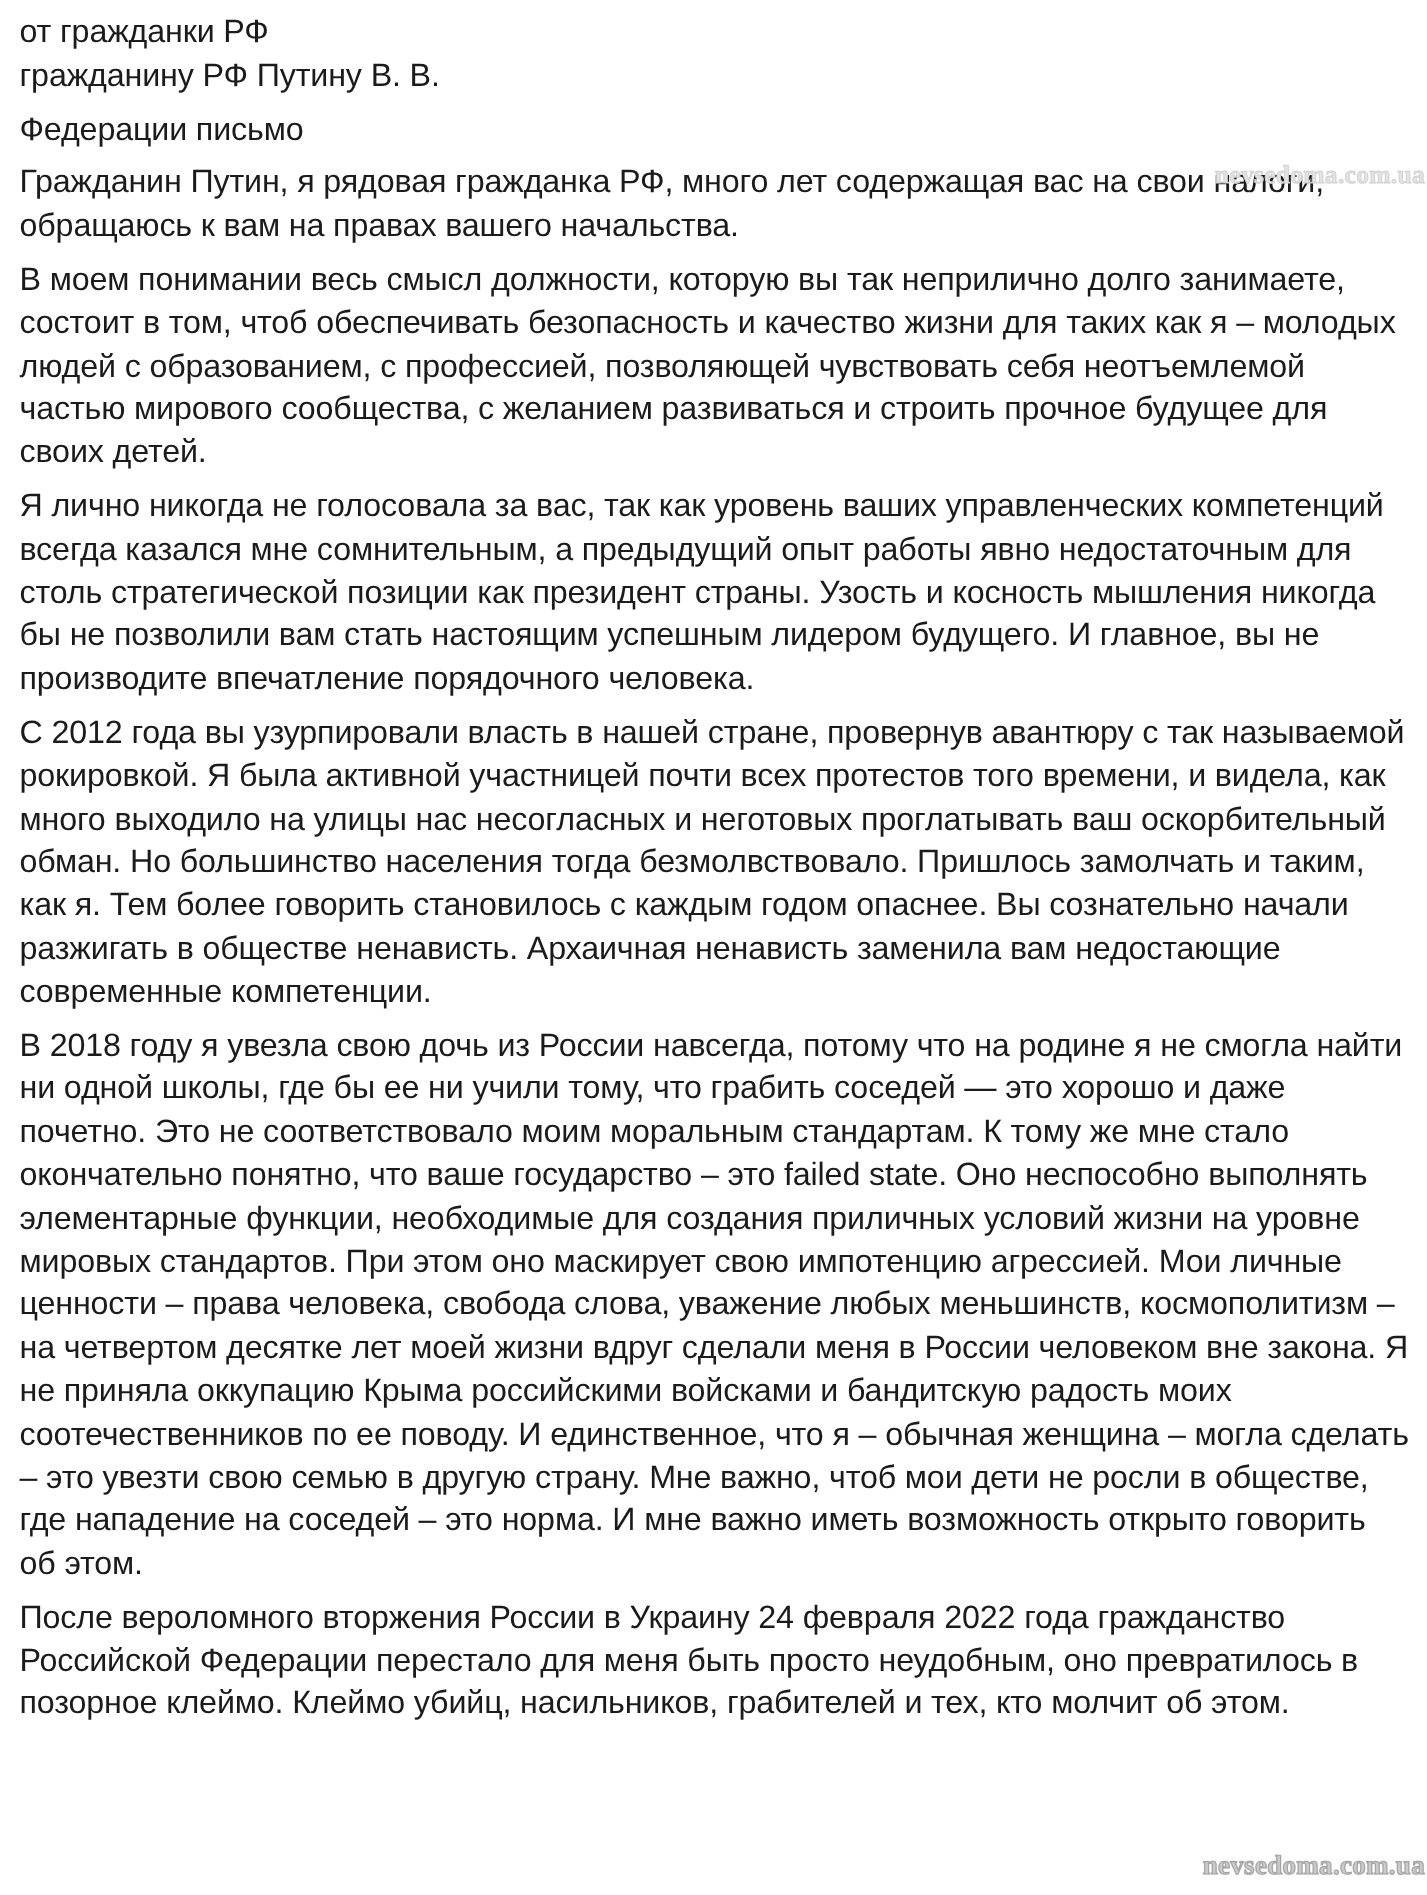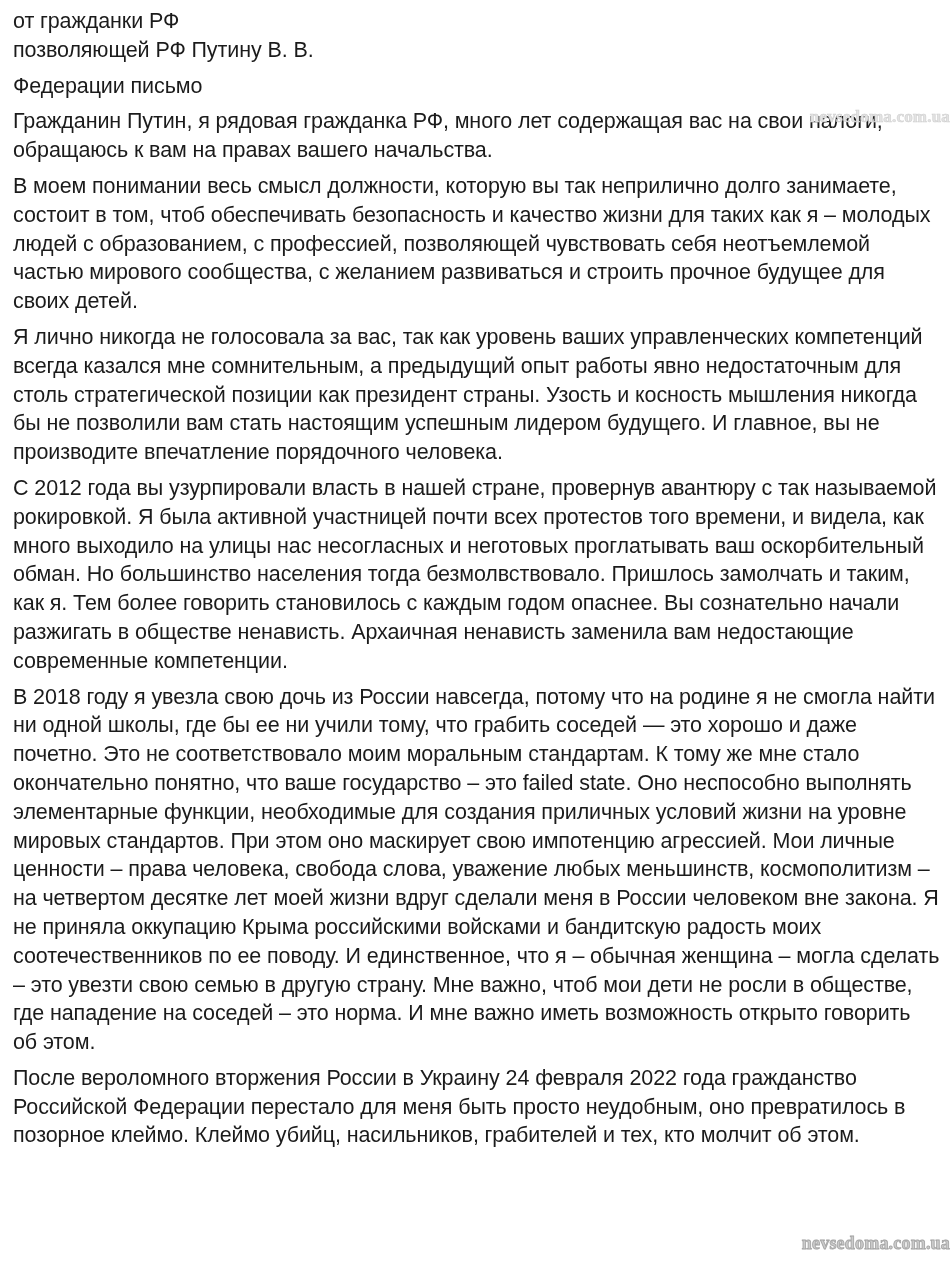--- a/index.html
+++ b/index.html
@@ -59,21 +59,21 @@
     text-shadow: 0 0 1px #bdbdbd;
   }
 </style>
 </head>
 <body>
 
 <div class="page">
 
   <div class="header-block">
     <div class="line">от гражданки РФ</div>
-    <div class="line">позволяющей РФ Путину В. В.</div>
+    <div class="line">гражданину РФ Путину В. В.</div>
   </div>
 
   <p class="letter-title">Федерации письмо</p>
 
   <p class="para">Гражданин Путин, я рядовая гражданка РФ, много лет содержащая вас на свои налоги, обращаюсь к вам на правах вашего начальства.</p>
   <p class="para">В моем понимании весь смысл должности, которую вы так неприлично долго занимаете, состоит в том, чтоб обеспечивать безопасность и качество жизни для таких как я – молодых людей с образованием, с профессией, позволяющей чувствовать себя неотъемлемой частью мирового сообщества, с желанием развиваться и строить прочное будущее для своих детей.</p>
   <p class="para">Я лично никогда не голосовала за вас, так как уровень ваших управленческих компетенций всегда казался мне сомнительным, а предыдущий опыт работы явно недостаточным для столь стратегической позиции как президент страны. Узость и косность мышления никогда бы не позволили вам стать настоящим успешным лидером будущего. И главное, вы не производите впечатление порядочного человека.</p>
   <p class="para">С 2012 года вы узурпировали власть в нашей стране, провернув авантюру с так называемой рокировкой. Я была активной участницей почти всех протестов того времени, и видела, как много выходило на улицы нас несогласных и неготовых проглатывать ваш оскорбительный обман. Но большинство населения тогда безмолвствовало. Пришлось замолчать и таким, как я. Тем более говорить становилось с каждым годом опаснее. Вы сознательно начали разжигать в обществе ненависть. Архаичная ненависть заменила вам недостающие современные компетенции.</p>
   <p class="para">В 2018 году я увезла свою дочь из России навсегда, потому что на родине я не смогла найти ни одной школы, где бы ее ни учили тому, что грабить соседей — это хорошо и даже почетно. Это не соответствовало моим моральным стандартам. К тому же мне стало окончательно понятно, что ваше государство – это failed state. Оно неспособно выполнять элементарные функции, необходимые для создания приличных условий жизни на уровне мировых стандартов. При этом оно маскирует свою импотенцию агрессией. Мои личные ценности – права человека, свобода слова, уважение любых меньшинств, космополитизм – на четвертом десятке лет моей жизни вдруг сделали меня в России человеком вне закона. Я не приняла оккупацию Крыма российскими войсками и бандитскую радость моих соотечественников по ее поводу. И единственное, что я – обычная женщина – могла сделать – это увезти свою семью в другую страну. Мне важно, чтоб мои дети не росли в обществе, где нападение на соседей – это норма. И мне важно иметь возможность открыто говорить об этом.</p>
   <p class="para">После вероломного вторжения России в Украину 24 февраля 2022 года гражданство Российской Федерации перестало для меня быть просто неудобным, оно превратилось в позорное клеймо. Клеймо убийц, насильников, грабителей и тех, кто молчит об этом.</p>

